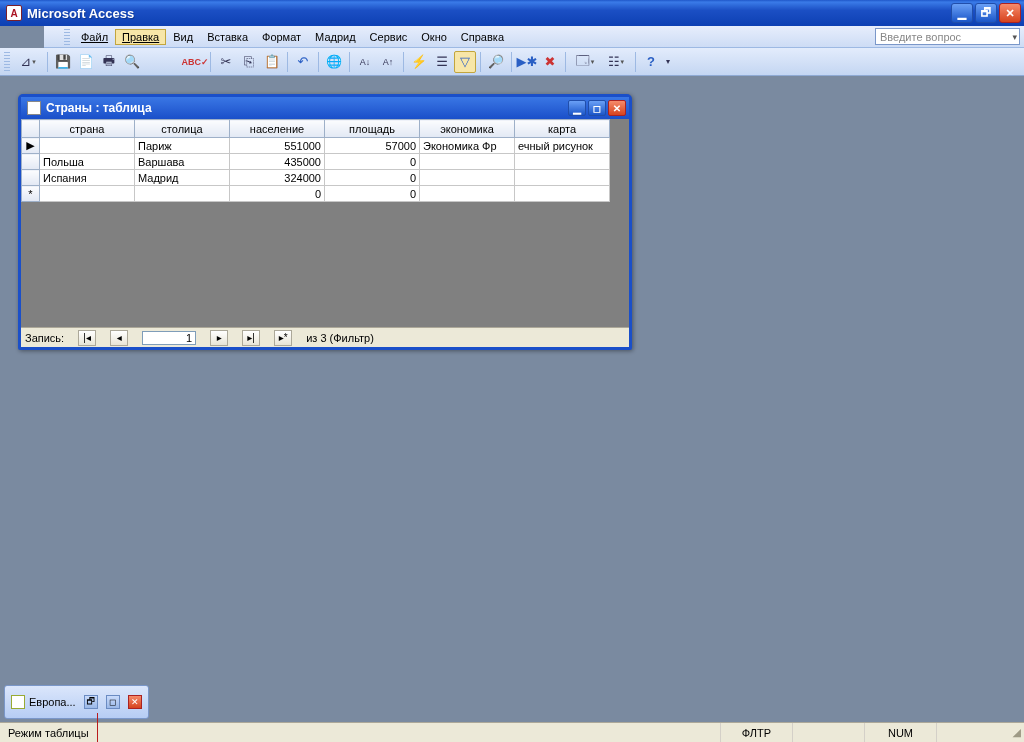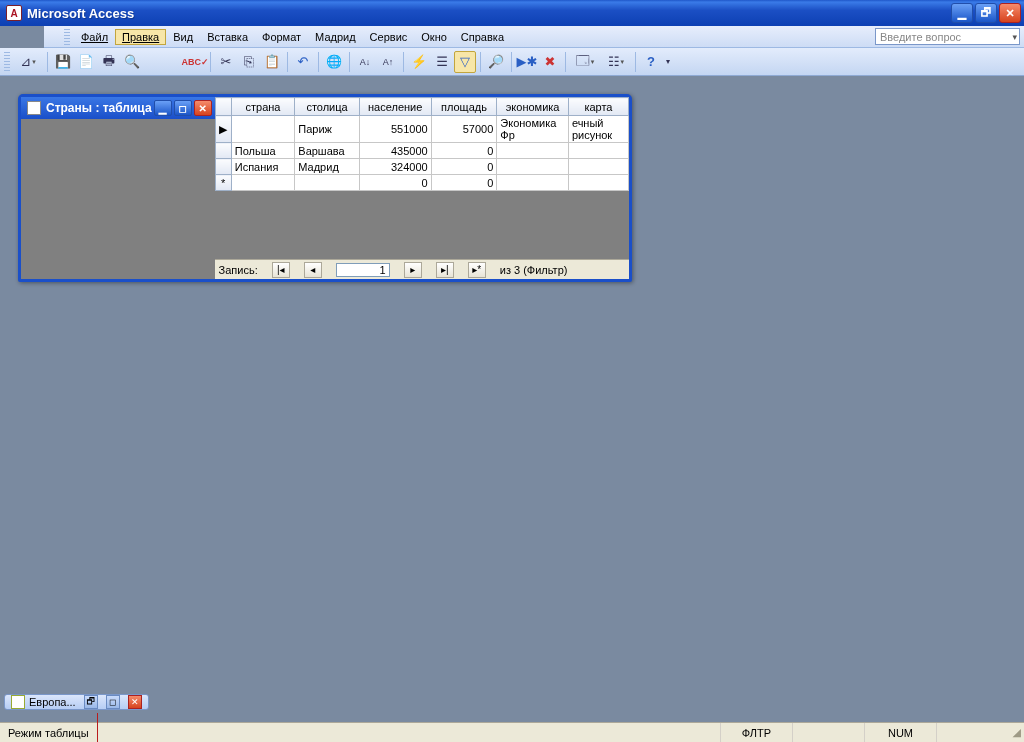--- a/index.html
+++ b/index.html
@@ -66,24 +66,24 @@
   .tbtn .drop { font-size:7px; margin-left:1px; color:#555;}
   .tsep { width:1px; height:20px; background:#9db9e3; margin:0 3px;}
   .tbtn.wide { width:30px; }
   
   .mdi {
     position: absolute; left:0; right:0; top:76px; bottom:28px;
     background:#7a8aa0;
   }
   
   .child {
-    position:absolute; left:18px; top:18px; width:614px; height:188px;
+    position:absolute; left:18px; top:18px; width:614px; height:256px;
     border:3px solid #1a4fc9; border-radius:5px 5px 2px 2px;
     background:#808080; box-shadow: 1px 1px 4px rgba(0,0,0,.4);
-    display:flex; flex-direction:row;
+    display:flex; flex-direction:column;
   }
   .child-title {
     height:22px; background:linear-gradient(to bottom,#3a77e5,#1a4fc9);
     color:#fff; display:flex; align-items:center; padding:0 3px 0 6px; font-weight:bold;
     font-size:12px;
   }
   .child-title .t-icon{width:14px; height:14px; background:#fff; border:1px solid #888; margin-right:5px;}
   .child-title .ct-text{flex:1;}
   .cwin-btn {width:18px; height:16px; border-radius:2px; border:1px solid #214eaa;
     background:linear-gradient(to bottom,#6aa0f6,#1a55c8); color:#fff; display:flex; align-items:center; justify-content:center;
@@ -117,21 +117,21 @@
     width:18px; height:16px; border:1px solid #aca899; background:linear-gradient(#fff,#e8e4d6);
     display:flex; align-items:center; justify-content:center; font-size:10px; cursor:pointer;
   }
   .navbar input{width:54px; height:14px; border:1px solid #7f9db9; text-align:right; font-size:11px; padding:0 3px;}
   
   .mdi-task{
     position:absolute; left:0; bottom:0; height:24px; width:100%;
     display:flex; align-items:center; padding:2px 4px;
   }
   .task-item{
-    height:16px; display:flex; align-items:center; gap:4px;
+    height:34px; display:flex; align-items:center; gap:4px;
     background:linear-gradient(to bottom,#dbe6fb,#b6cdf4);
     border:1px solid #7a97c9; border-radius:3px; padding:0 6px; font-size:11px;
   }
   .task-item .ticon{width:14px;height:14px;background:#fff;border:1px solid #9a3;}
   .task-ctl{width:14px;height:14px; margin-left:4px; border:1px solid #6a8bc2; background:linear-gradient(#c9dbfb,#9ab8e8); display:flex; align-items:center; justify-content:center; font-size:9px; cursor:pointer;}
   .task-ctl.close{background:linear-gradient(#f68b6b,#d6431e); border-color:#a22; color:#fff;}
   
   .statusbar{
     position:absolute; left:0; right:0; bottom:0; height:20px;
     background:#ece9d8; border-top:1px solid #aca899;

